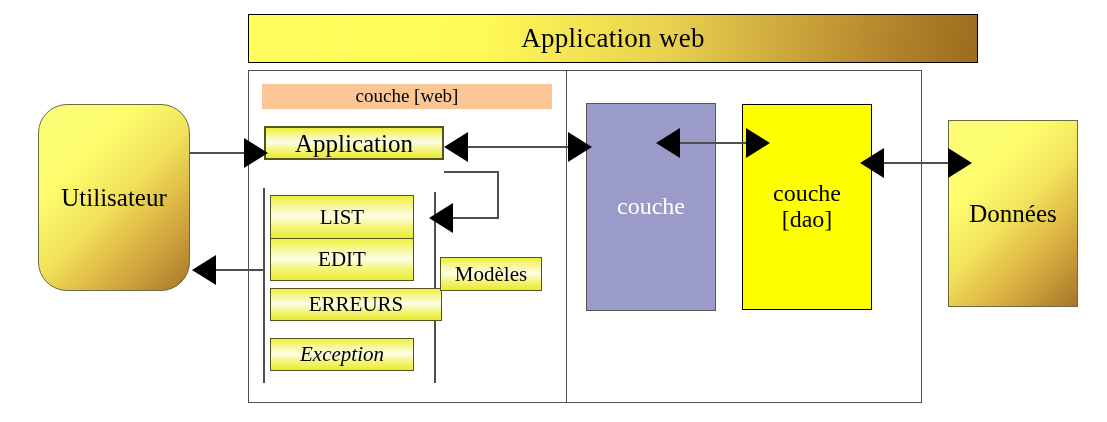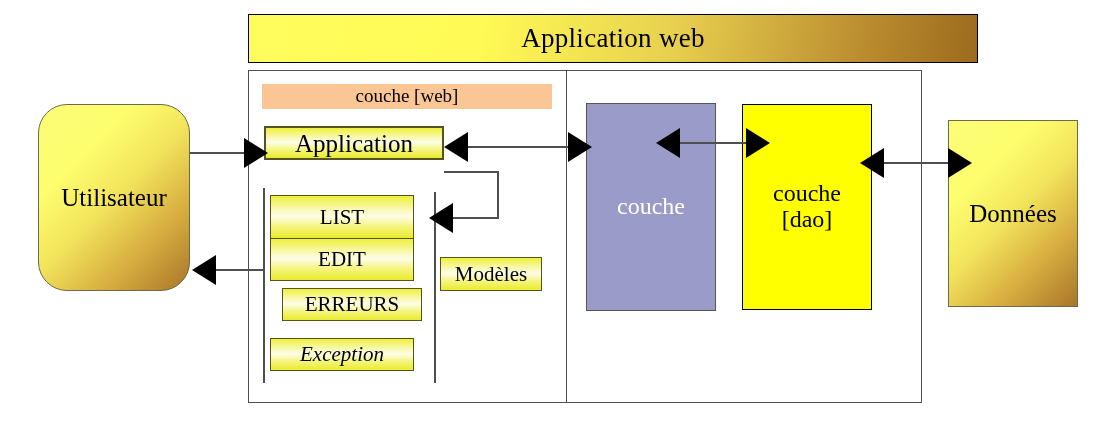--- a/index.html
+++ b/index.html
@@ -80,21 +80,21 @@
     left: 264px;
     top: 126px;
     width: 180px;
     height: 34px;
     border: 2px solid #55531f;
     font-size: 25px;
   }
   .view-box { font-size: 21px; }
   .v-list     { left: 270px; top: 195px;  width: 144px; height: 44px; }
   .v-edit     { left: 270px; top: 238px;  width: 144px; height: 43px; }
-  .v-erreurs  { left: 270px; top: 288px;  width: 140px; height: 33px; margin-left: 12px; }
+  .v-erreurs  { left: 270px; top: 288px;  width: 172px; height: 33px; }
   .v-exception{ left: 270px; top: 338px;  width: 144px; height: 33px; font-style: italic; }
   .modeles-box { left: 440px; top: 257px; width: 102px; height: 34px; font-size: 21px; }
 
   
   .group-line {
     position: absolute;
     width: 2px;
     background: #4f4f4f;
   }
   .views-line   { left: 263px; top: 188px; height: 195px; }

